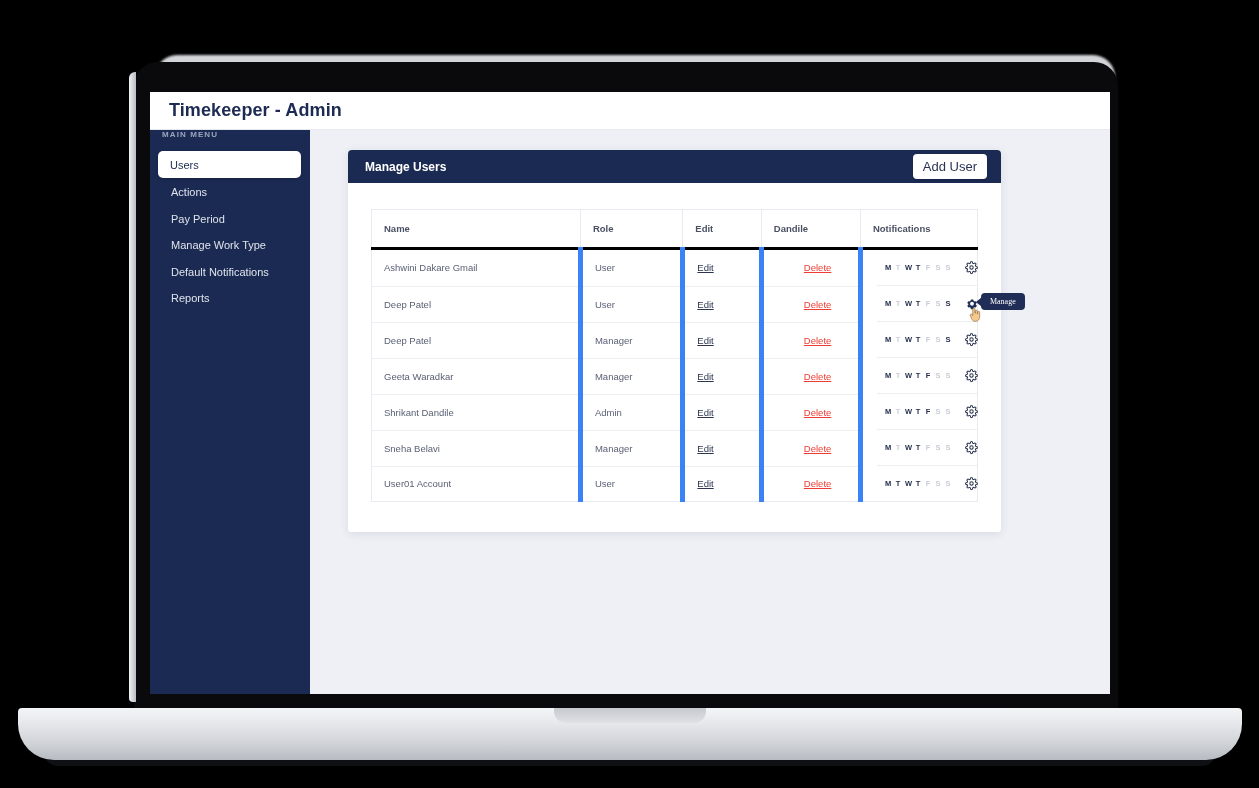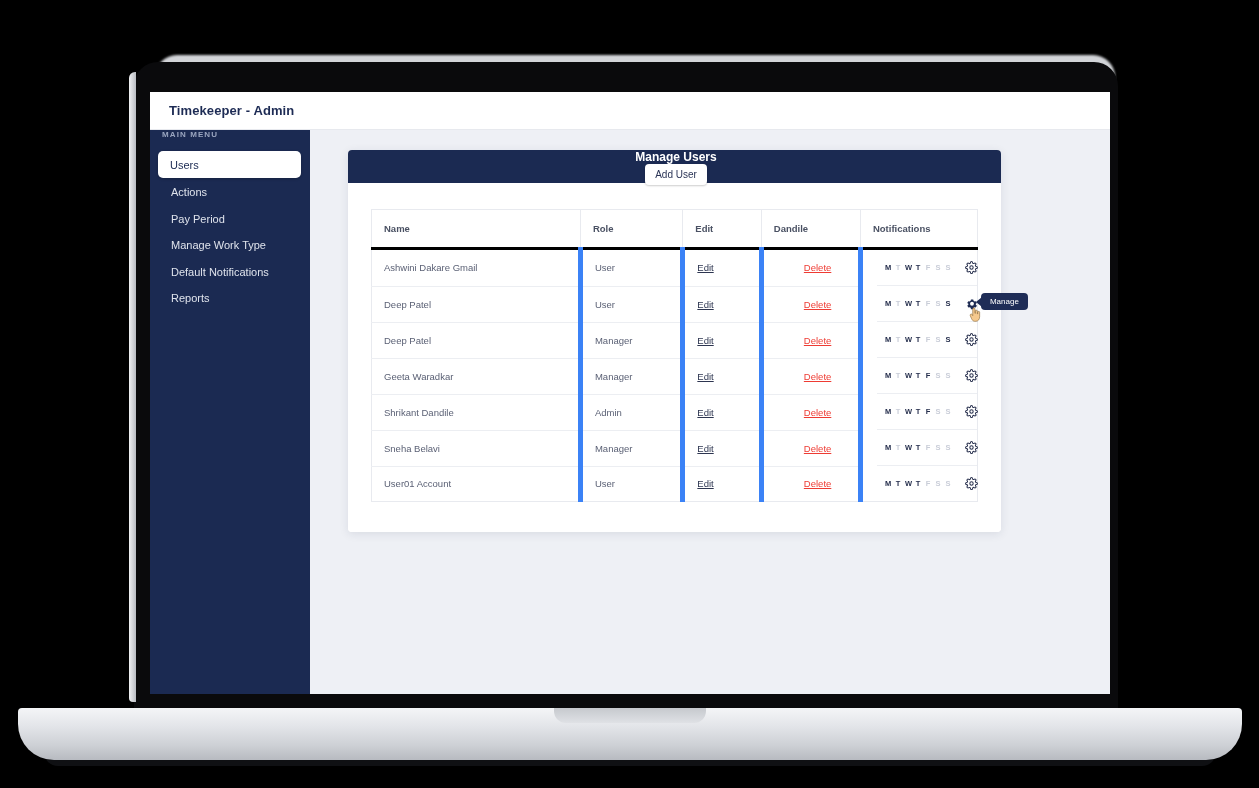--- a/index.html
+++ b/index.html
@@ -100,21 +100,21 @@
     left: 0; top: 0;
     width: 960px;
     height: 38px;
     background: #ffffff;
     display: flex;
     align-items: center;
     padding-left: 19px;
     border-bottom: 1px solid #e7e9ee;
   }
   .app-title {
-    font-size: 13px;
+    font-size: 18px;
     font-weight: bold;
     color: #1d2b54;
     letter-spacing: .1px;
   }
 
   
   .sidebar {
     position: absolute;
     left: 0;
     top: 38px;
@@ -170,31 +170,30 @@
   }
 
   .card-header {
     height: 33px;
     background: #1b2a52;
     border-radius: 4px 4px 0 0;
     display: flex;
     align-items: center;
     justify-content: space-between;
     padding: 0 14px 0 17px;
-    flex-direction: column;
   }
   .card-title {
     font-size: 12px;
     font-weight: bold;
     color: #ffffff;
   }
   .add-user-btn {
     background: #ffffff;
     color: #2a3456;
-    font-size: 10px;
+    font-size: 13px;
     border: none;
     border-radius: 4px;
     padding: 5px 10px;
     cursor: pointer;
     font-family: "Liberation Sans", sans-serif;
     box-shadow: 0 1px 2px rgba(0,0,0,.2);
   }
 
   .card-body {
     padding: 26px 23px 30px 23px;
@@ -281,20 +280,21 @@
     position: absolute;
     left: 16px;
     top: -4px;
     background: #1f2d57;
     color: #ffffff;
     font-size: 8px;
     padding: 4px 9px;
     border-radius: 4px;
     white-space: nowrap;
     z-index: 30;
+    font-family: Liberation Serif, serif;
   }
   .tooltip::before {
     content: "";
     position: absolute;
     left: -5px;
     top: 50%;
     transform: translateY(-50%);
     border-top: 5px solid transparent;
     border-bottom: 5px solid transparent;
     border-right: 6px solid #1f2d57;

